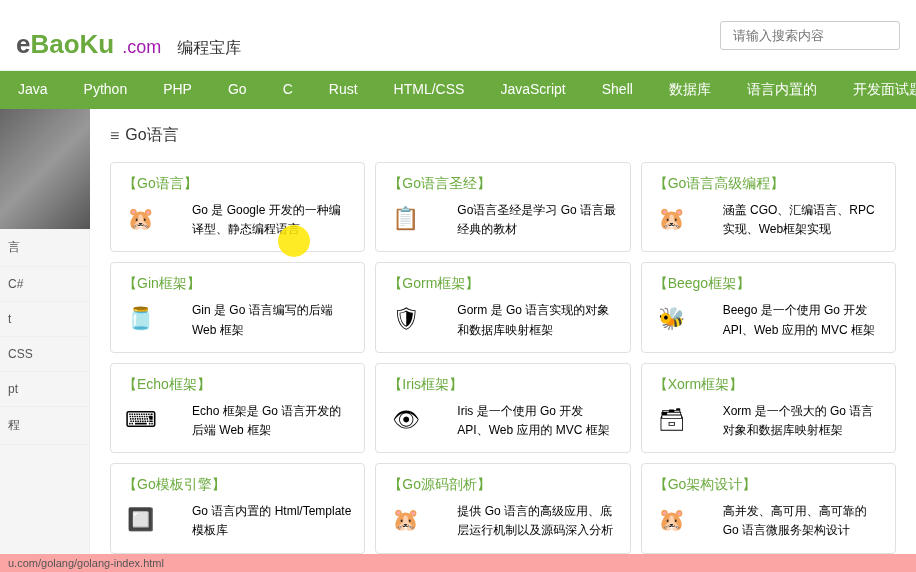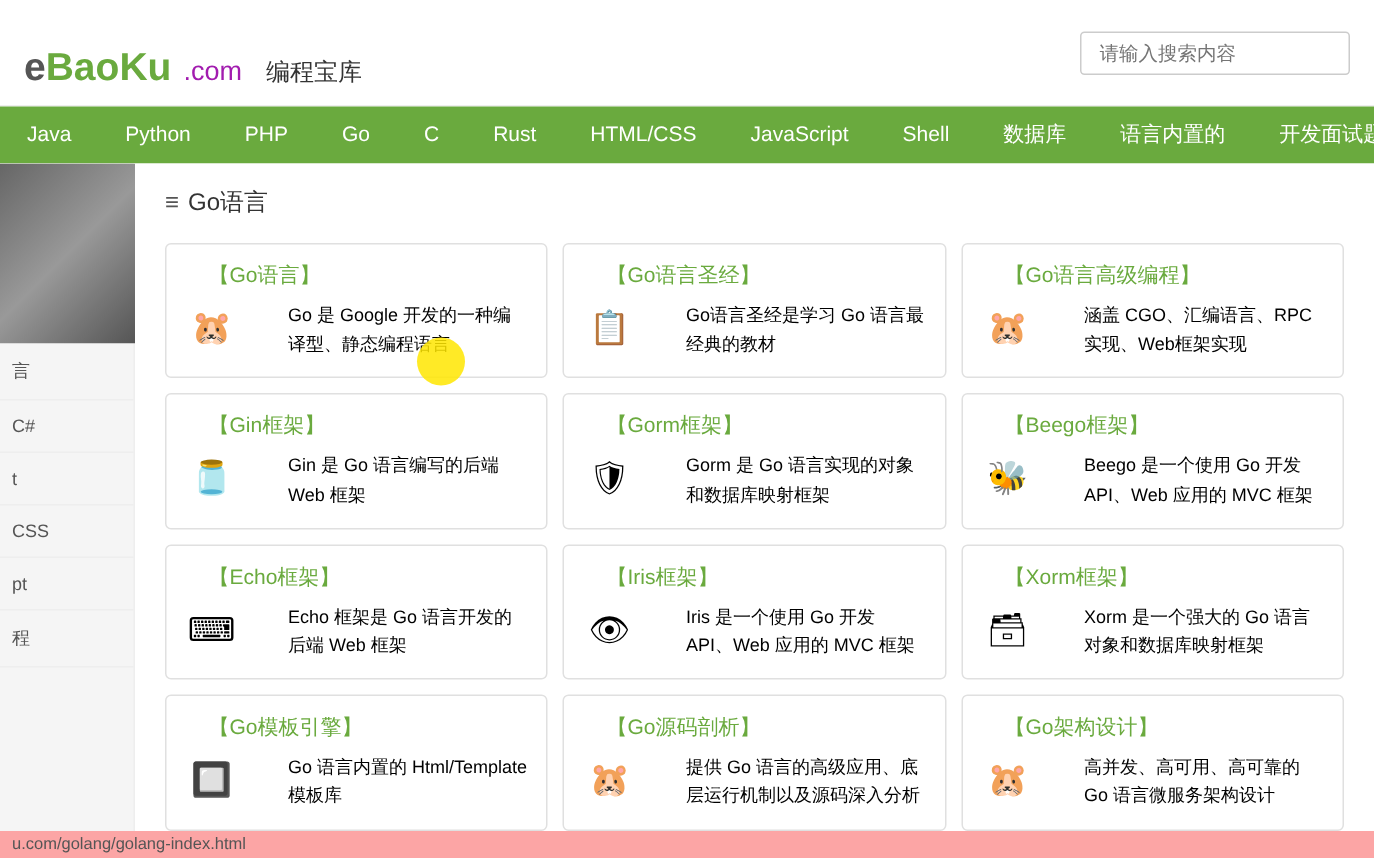--- a/index.html
+++ b/index.html
@@ -111,21 +111,20 @@
       border-radius: 4px;
       padding: 12px;
       cursor: pointer;
       background: #fff;
     }
     .card-title {
       font-size: 14px;
       color: #6aaa3e;
       margin-bottom: 8px;
       font-weight: normal;
-      margin-left: 16px;
     }
     .card-body {
       display: flex;
       align-items: flex-start;
       gap: 10px;
     }
     .card-icon {
       width: 36px;
       height: 36px;
       flex-shrink: 0;

